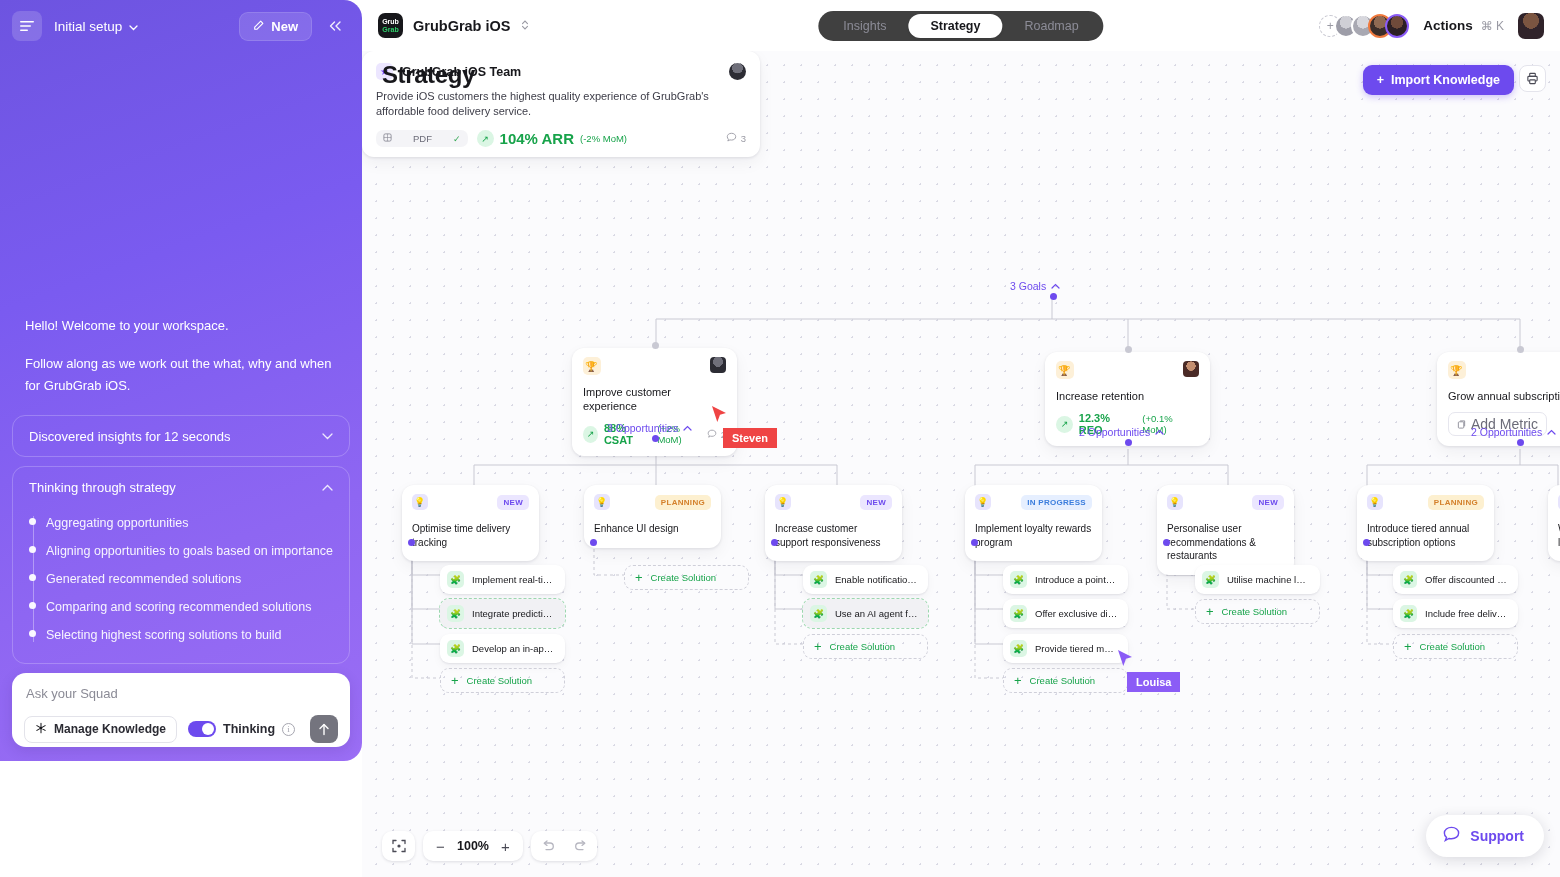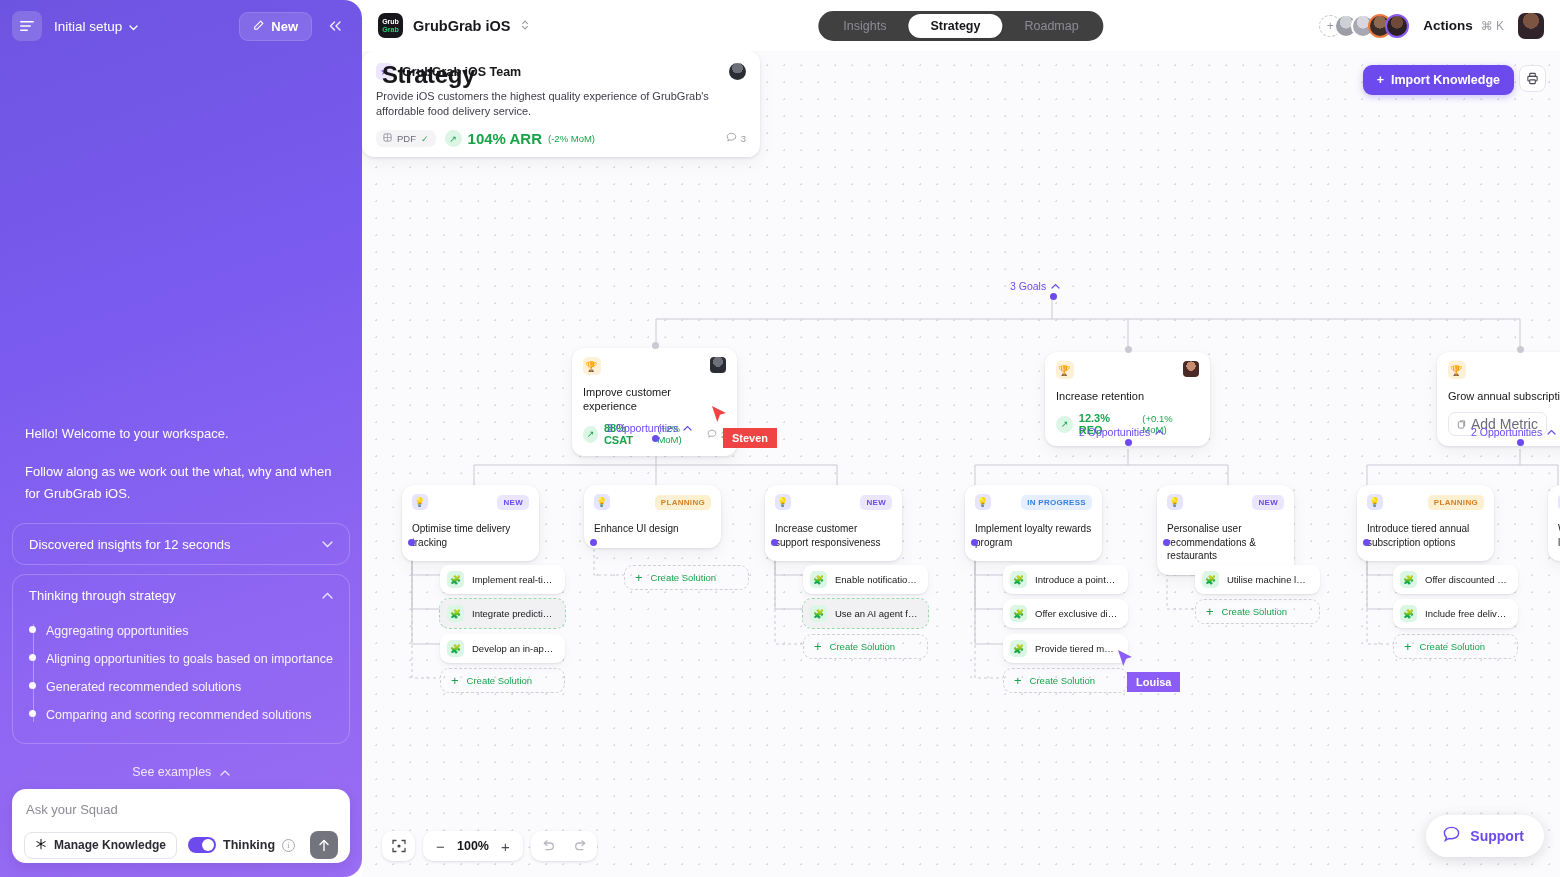--- a/index.html
+++ b/index.html
@@ -7,21 +7,21 @@
     width: 1560px; height: 877px;
     font-family: "Liberation Sans", sans-serif;
     overflow: hidden;
     background: #ffffff;
   }
   .app { position: relative; width: 1560px; height: 877px; display: flex; }
 
   
   .sidebar {
     position: relative;
-    width: 362px; height: 877px;
+    width: 362px; height: 761px;
     background: linear-gradient(160deg, #6d54e0 0%, #7a5bf0 35%, #8e66f2 70%, #9b6ef5 100%);
     flex: 0 0 362px;
     display: flex; flex-direction: column;
     border-radius: 0 18px 18px 0;
     overflow: hidden;
   }
   .sb-top {
     height: 52px; display: flex; align-items: center;
     padding: 0 12px; gap: 8px;
   }
@@ -246,21 +246,21 @@
   .team-owner {
     margin-left: auto; width: 17px; height: 17px; border-radius: 50%;
     background: radial-gradient(circle at 50% 30%, #6f6f7a 0 36%, #2c2c34 37% 100%);
   }
   .team-desc {
     font-size: 11px; color: #3d3d48; line-height: 15px;
     margin-top: 9px; padding-right: 6px;
   }
   .team-meta { display: flex; align-items: center; gap: 9px; margin-top: 11px; }
   .chip-pdf {
-    display: flex; align-items: center; gap: 5px;
+    display: flex; align-items: center; gap: 21px;
     background: #f4f4f7; border-radius: 7px; padding: 3px 7px;
     font-size: 9.5px; color: #6b6b78;
   }
   .chip-pdf .ok { color: #34a853; font-size: 9px; }
   .metric { display: flex; align-items: center; gap: 6px; }
   .metric-ic {
     width: 17px; height: 17px; border-radius: 50%;
     background: #dbf6e4; color: #17a34a; font-size: 9px;
     display: flex; align-items: center; justify-content: center;
   }
@@ -455,31 +455,24 @@
               <svg width="11" height="7" viewBox="0 0 11 7">
                   <path d="M1 6l4.5-4.5L10 6" stroke="rgba(255,255,255,.85)" stroke-width="1.3" fill="none" stroke-linecap="round"></path>
                 </svg>
             </span>
           </div>
           <div class="sb-steps">
             <div class="sb-step">Aggregating opportunities</div>
             <div class="sb-step">Aligning opportunities to goals based on importance</div>
             <div class="sb-step">Generated recommended solutions</div>
             <div class="sb-step">Comparing and scoring recommended solutions</div>
+            <div class="sb-step">Selecting highest scoring solutions to build</div>
           </div>
         </div>
 
-        <div class="sb-examples">
-          <span>See examples</span>
-          <span class="chev">
-            <svg width="10" height="6" viewBox="0 0 10 6">
-                <path d="M1 5l4-4 4 4" stroke="rgba(255,255,255,.85)" stroke-width="1.2" fill="none" stroke-linecap="round"></path>
-              </svg>
-          </span>
-        </div>
 
         <div class="sb-composer">
           <div class="sb-ask">Ask your Squad</div>
           <div class="sb-comp-row">
             <div class="sb-mk">
               <span>
                 <svg width="12" height="12" viewBox="0 0 14 14">
                     <g stroke="#17171b" stroke-width="1.2" stroke-linecap="round">
                       <path d="M7 1.5v11M2.2 4.2l9.6 5.6M11.8 4.2L2.2 9.8"></path>
                     </g>

